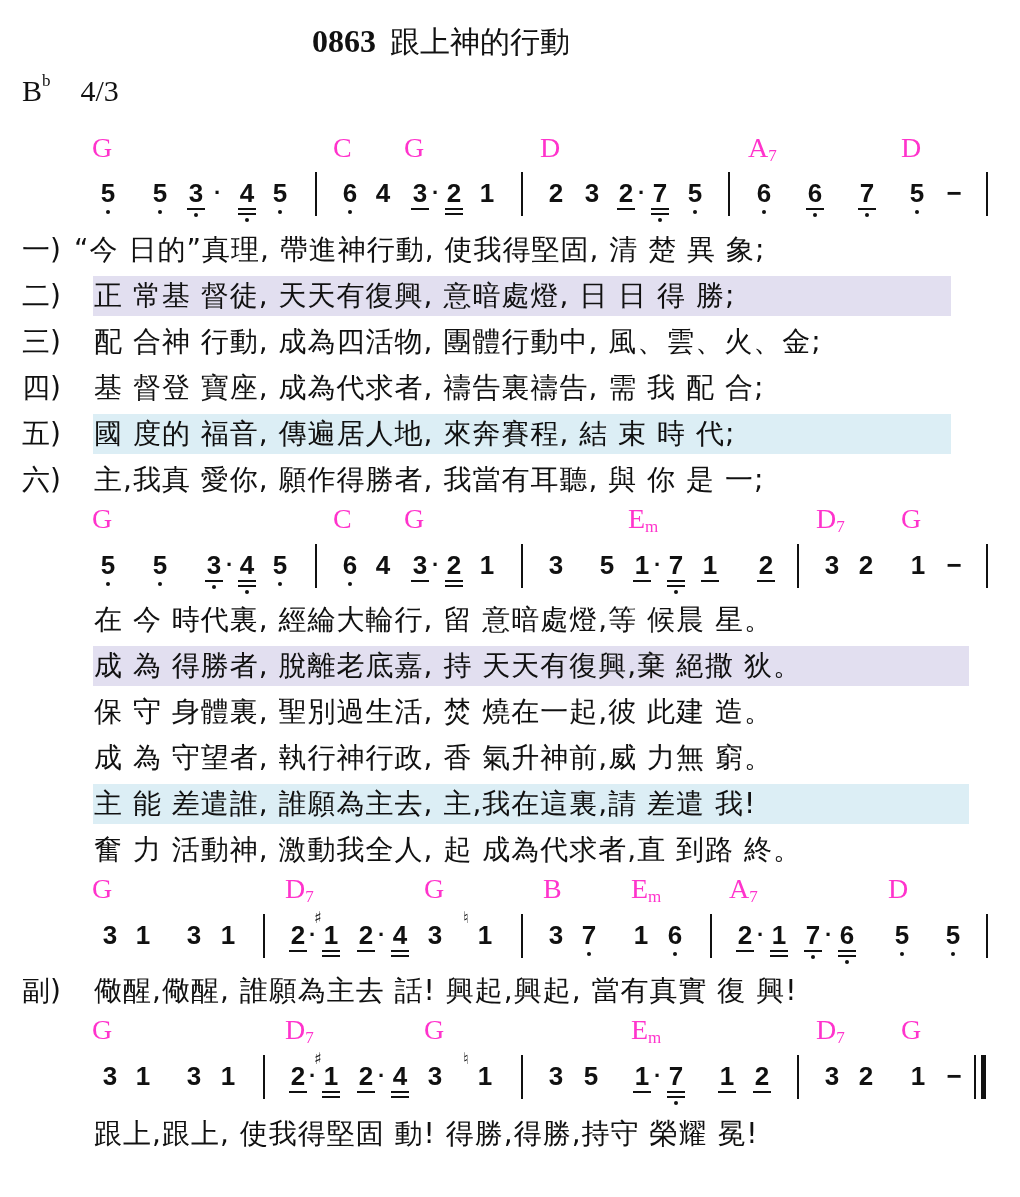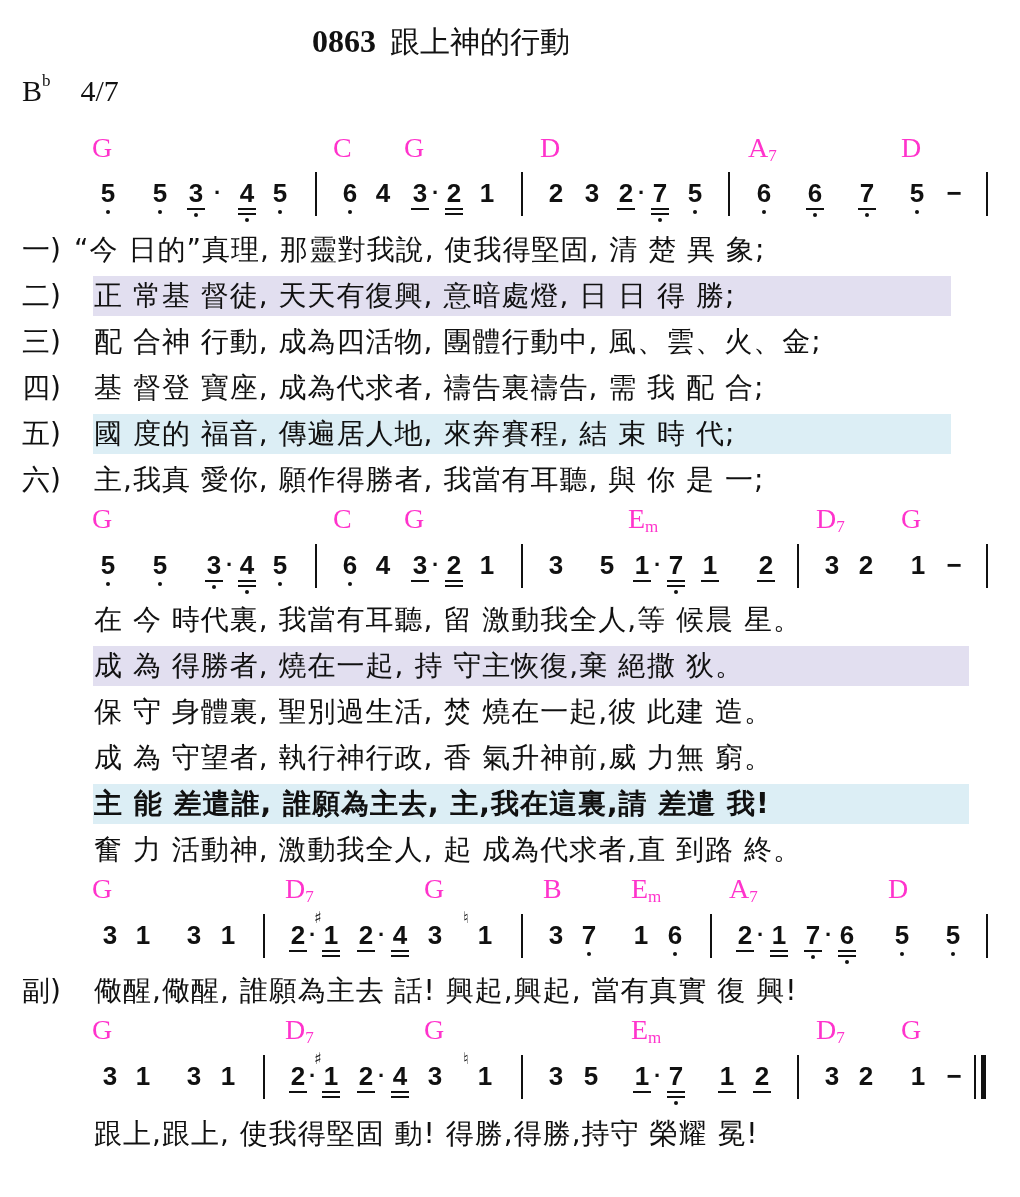--- a/index.html
+++ b/index.html
@@ -30,21 +30,21 @@
   .band { left:93px; width:858px; height:40px; }
   .band.b2 { width:878px; }
 </style>
 </head>
 <body>
 
 <div class="abs title">
   <span class="num">0863</span><span class="txt">跟上神的行動</span>
 </div>
 <div class="abs key">
-  <span>B</span><sup>b</sup><span class="meter">4/7</span>
+  <span>B</span><sup>b</sup><span class="meter">4/3</span>
 </div>
 
 <div id="chords1">
     <div class="abs chord" style="left: 92px; top: 132px;">G</div>
     <div class="abs chord" style="left: 333px; top: 132px;">C</div>
     <div class="abs chord" style="left: 404px; top: 132px;">G</div>
     <div class="abs chord" style="left: 540px; top: 132px;">D</div>
     <div class="abs chord" style="left: 748px; top: 132px;">A<sub>7</sub></div>
     <div class="abs chord" style="left: 901px; top: 132px;">D</div>
   </div>
@@ -196,29 +196,29 @@
 <div class="abs band b2 hl-purple" style="top:646px;width:876px;"></div>
 <div class="abs band b2 hl-blue" style="top:784px;width:876px;"></div>
 
 <div class="abs lbl" style="top:232px;">一)</div>
 <div class="abs lbl" style="top:278px;">二)</div>
 <div class="abs lbl" style="top:324px;">三)</div>
 <div class="abs lbl" style="top:370px;">四)</div>
 <div class="abs lbl" style="top:416px;">五)</div>
 <div class="abs lbl" style="top:462px;">六)</div>
 
-<div class="abs lyric" style="left:74px;top:232px;">“今 日的”真理, 那靈對我說, 使我得堅固, 清 楚 異 象;</div>
+<div class="abs lyric" style="left:74px;top:232px;">“今 日的”真理, 帶進神行動, 使我得堅固, 清 楚 異 象;</div>
 <div class="abs lyric" style="left:94px;top:278px;">正 常基 督徒, 天天有復興, 意暗處燈, 日 日 得 勝;</div>
 <div class="abs lyric" style="left:94px;top:324px;">配 合神 行動, 成為四活物, 團體行動中, 風、雲、火、金;</div>
 <div class="abs lyric" style="left:94px;top:370px;">基 督登 寶座, 成為代求者, 禱告裏禱告, 需 我 配 合;</div>
 <div class="abs lyric" style="left:94px;top:416px;">國 度的 福音, 傳遍居人地, 來奔賽程, 結 束 時 代;</div>
 <div class="abs lyric" style="left:94px;top:462px;">主,我真 愛你, 願作得勝者, 我當有耳聽, 與 你 是 一;</div>
 
-<div class="abs lyric" style="left:94px;top:602px;">在 今 時代裏, 我當有耳聽, 留 激動我全人,等   候晨 星。</div>
-<div class="abs lyric" style="left:94px;top:648px;">成 為 得勝者, 燒在一起, 持 守主恢復,棄   絕撒 狄。</div>
+<div class="abs lyric" style="left:94px;top:602px;">在 今 時代裏, 經綸大輪行, 留 意暗處燈,等   候晨 星。</div>
+<div class="abs lyric" style="left:94px;top:648px;">成 為 得勝者, 脫離老底嘉, 持 天天有復興,棄   絕撒 狄。</div>
 <div class="abs lyric" style="left:94px;top:694px;">保 守 身體裏, 聖別過生活, 焚 燒在一起,彼   此建 造。</div>
 <div class="abs lyric" style="left:94px;top:740px;">成 為 守望者, 執行神行政, 香 氣升神前,威   力無 窮。</div>
-<div class="abs lyric" style="left:94px;top:786px;font-weight:bold;">主 能 差遣誰, 誰願為主去, 主,我在這裏,請   差遣 我!</div>
+<div class="abs lyric" style="left:94px;top:786px;">主 能 差遣誰, 誰願為主去, 主,我在這裏,請   差遣 我!</div>
 <div class="abs lyric" style="left:94px;top:832px;">奮 力 活動神, 激動我全人, 起 成為代求者,直   到路 終。</div>
 
 <div class="abs lbl" style="top:973px;">副)</div>
 <div class="abs lyric" style="left:94px;top:973px;">儆醒,儆醒, 誰願為主去 話! 興起,興起, 當有真實 復 興!</div>
 <div class="abs lyric" style="left:94px;top:1116px;">跟上,跟上, 使我得堅固 動! 得勝,得勝,持守   榮耀 冕!</div>
 
 </body></html>

